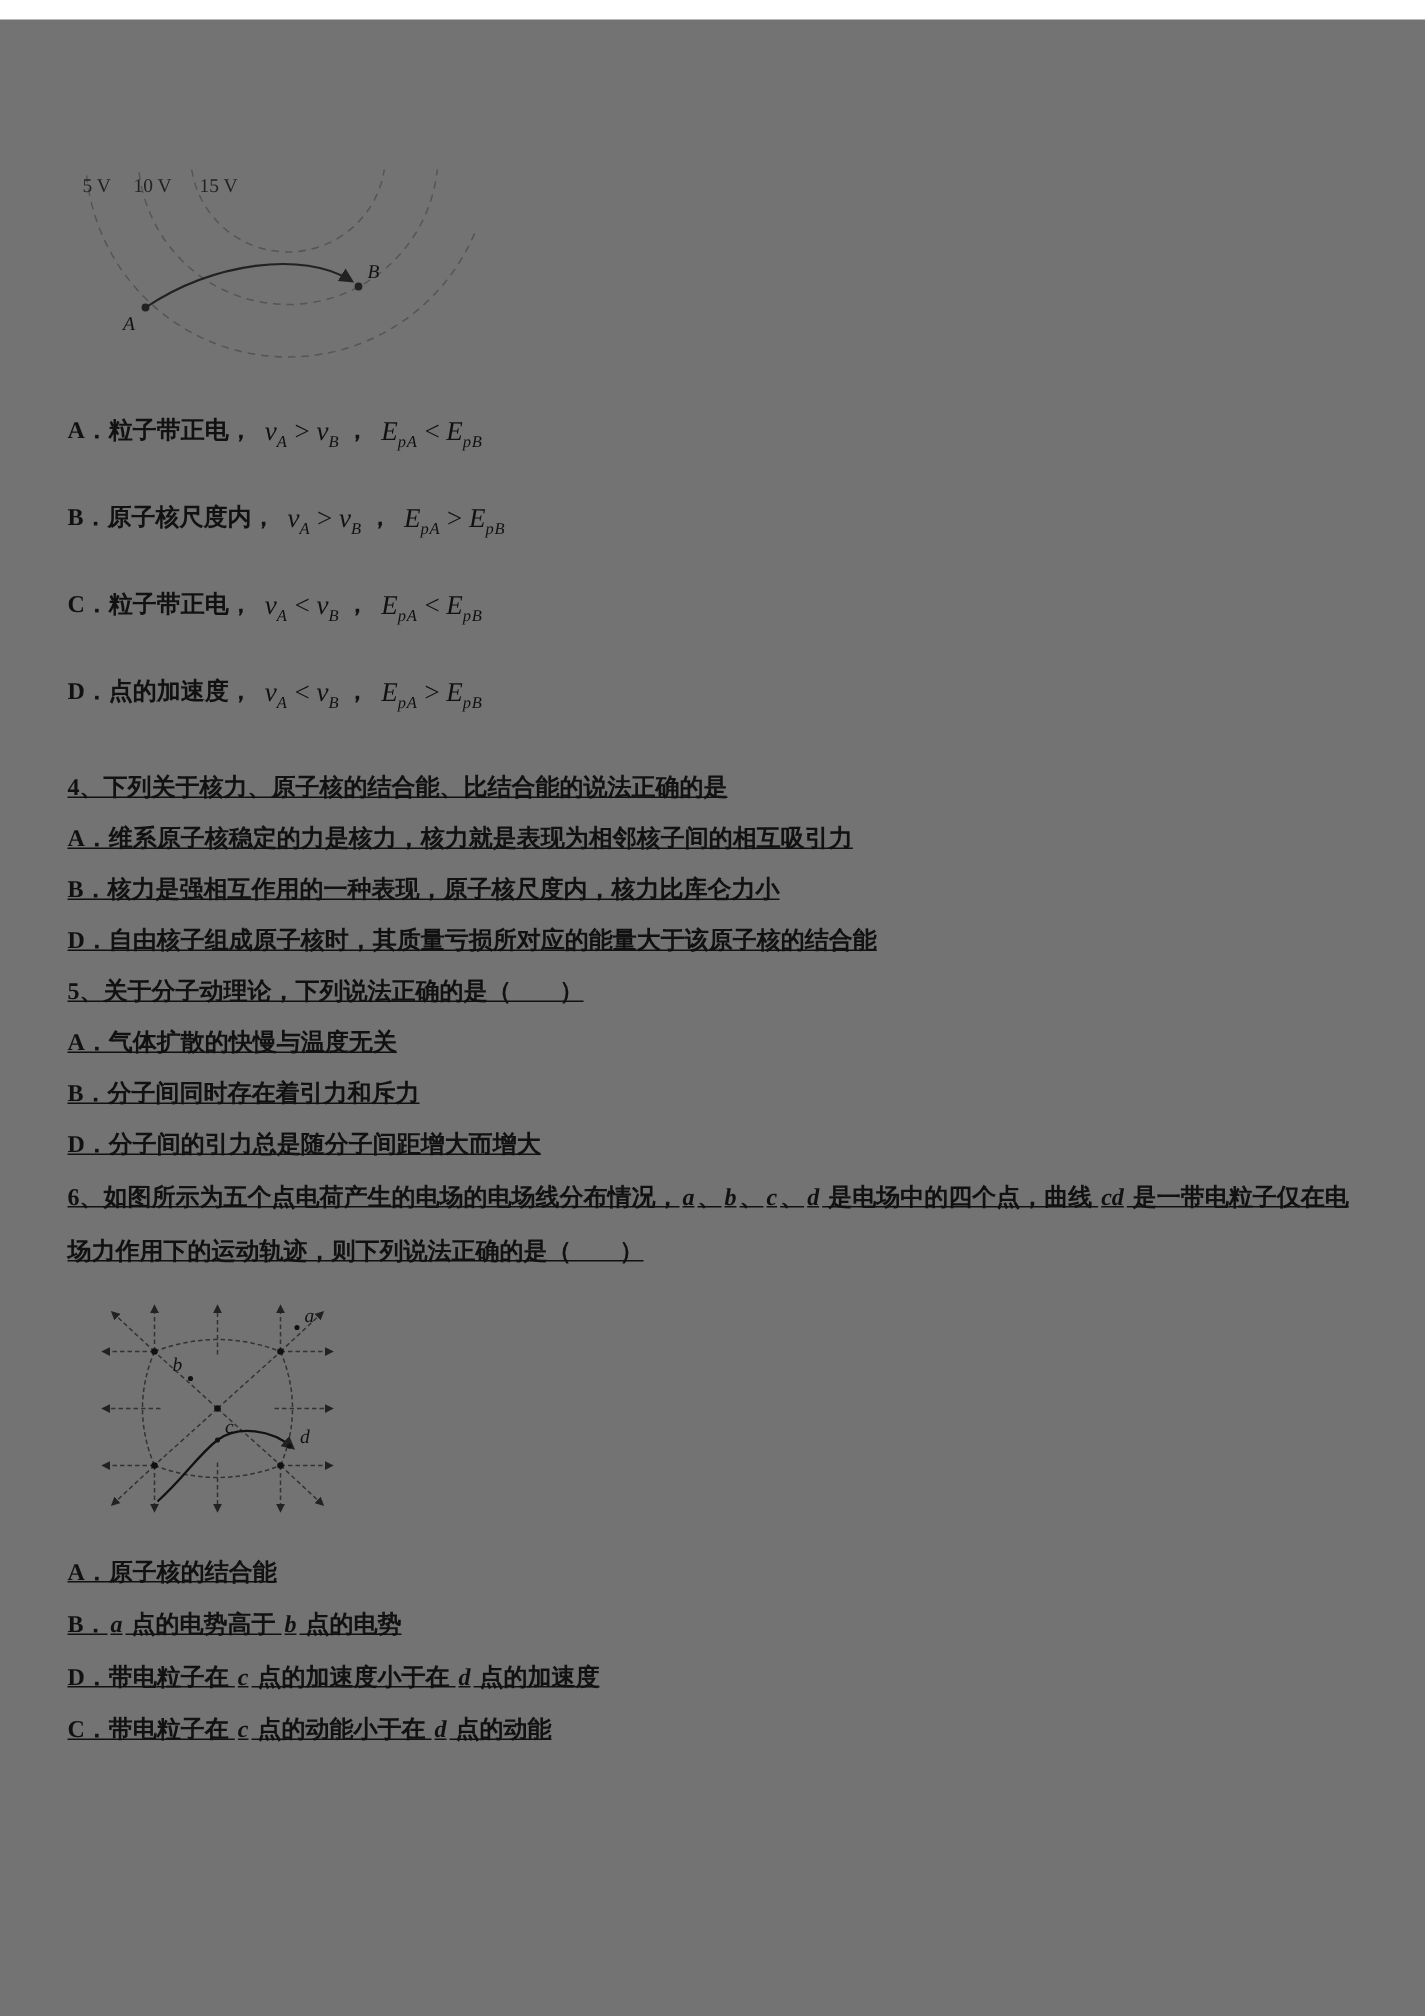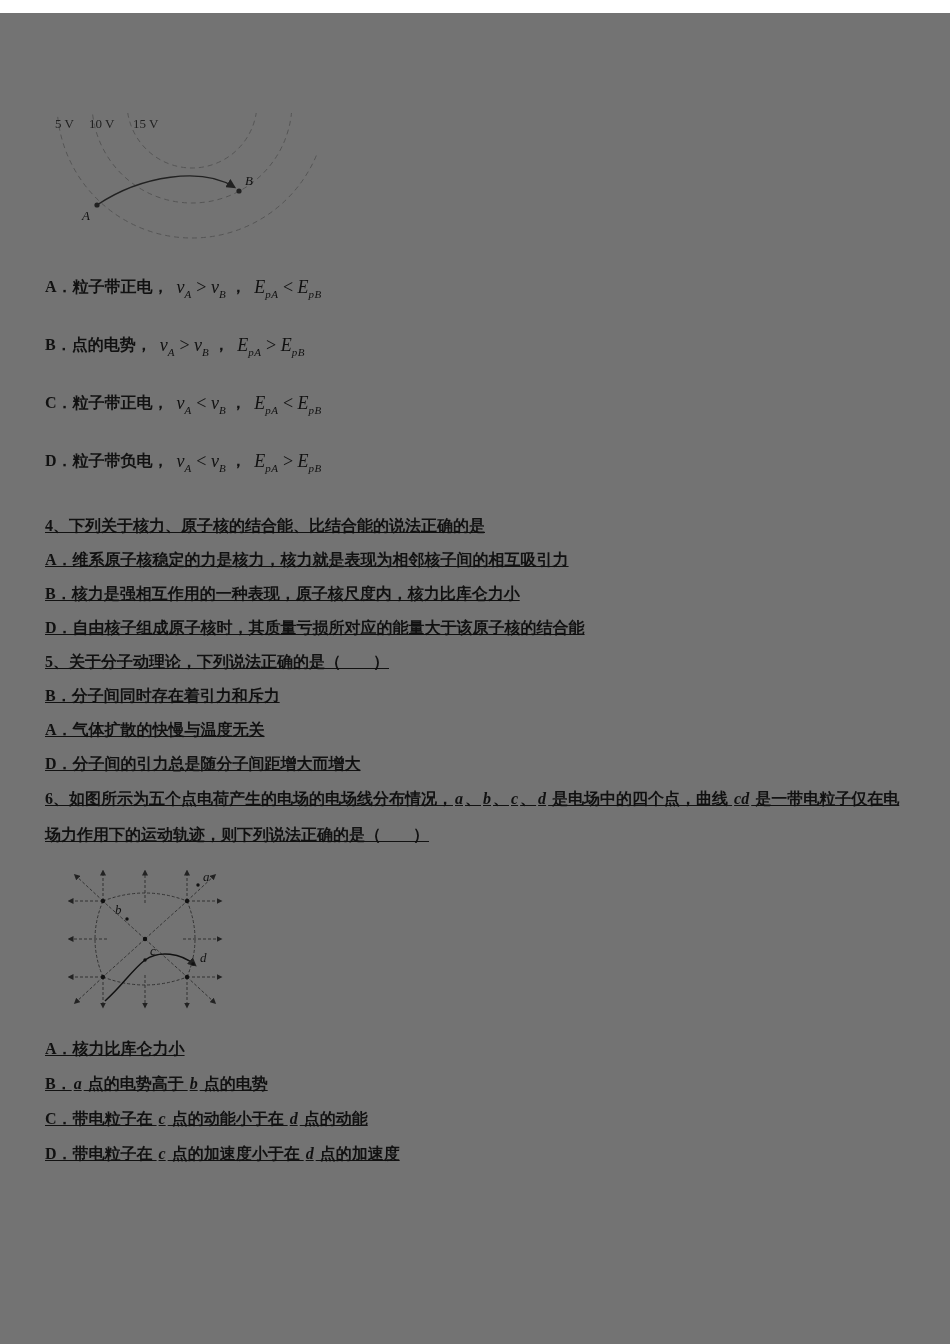--- a/index.html
+++ b/index.html
@@ -70,50 +70,50 @@
   </svg>
 
   <div class="q3opts">
     <div class="q3row">
       <span>A．粒子带正电，</span>
       <span class="math"><i>v</i><sub>A</sub> &gt; <i>v</i><sub>B</sub></span>
       <span class="osep">，</span>
       <span class="math"><i>E</i><sub>pA</sub> &lt; <i>E</i><sub>pB</sub></span>
     </div>
     <div class="q3row">
-      <span>B．点的电势，</span>
+      <span>B．原子核尺度内，</span>
       <span class="math"><i>v</i><sub>A</sub> &gt; <i>v</i><sub>B</sub></span>
       <span class="osep">，</span>
       <span class="math"><i>E</i><sub>pA</sub> &gt; <i>E</i><sub>pB</sub></span>
     </div>
     <div class="q3row">
       <span>C．粒子带正电，</span>
       <span class="math"><i>v</i><sub>A</sub> &lt; <i>v</i><sub>B</sub></span>
       <span class="osep">，</span>
       <span class="math"><i>E</i><sub>pA</sub> &lt; <i>E</i><sub>pB</sub></span>
     </div>
     <div class="q3row">
-      <span>D．粒子带负电，</span>
+      <span>D．点的加速度，</span>
       <span class="math"><i>v</i><sub>A</sub> &lt; <i>v</i><sub>B</sub></span>
       <span class="osep">，</span>
       <span class="math"><i>E</i><sub>pA</sub> &gt; <i>E</i><sub>pB</sub></span>
     </div>
   </div>
 
   <section class="question">
     <div class="stem">4、下列关于核力、原子核的结合能、比结合能的说法正确的是</div>
     <div class="opt">A．维系原子核稳定的力是核力，核力就是表现为相邻核子间的相互吸引力</div>
     <div class="opt">B．核力是强相互作用的一种表现，原子核尺度内，核力比库仑力小</div>
     <div class="opt">D．自由核子组成原子核时，其质量亏损所对应的能量大于该原子核的结合能</div>
   </section>
 
   <section class="question">
     <div class="stem">5、关于分子动理论，下列说法正确的是（　　）</div>
+    <div class="opt">A．气体扩散的快慢与温度无关</div>
     <div class="opt">B．分子间同时存在着引力和斥力</div>
-    <div class="opt">A．气体扩散的快慢与温度无关</div>
     <div class="opt">D．分子间的引力总是随分子间距增大而增大</div>
   </section>
 
   <section class="question">
     <div class="q6stem">6、如图所示为五个点电荷产生的电场的电场线分布情况，<i>a</i>、<i>b</i>、<i>c</i>、<i>d</i> 是电场中的四个点，曲线 <i>cd</i> 是一带电粒子仅在电场力作用下的运动轨迹，则下列说法正确的是（　　）</div>
 
     <svg class="fig2" width="180" height="160" viewBox="0 0 180 160" xmlns="http://www.w3.org/2000/svg">
       <defs>
         <marker id="mk2" viewBox="0 0 8 8" refX="6" refY="4" markerWidth="6" markerHeight="6" orient="auto">
           <path d="M0,0 L8,4 L0,8 Z" fill="#222"></path>
@@ -166,20 +166,20 @@
         <circle cx="90" cy="101" r="1.7"></circle>
         <circle cx="138" cy="105" r="1.7"></circle>
       </g>
       <text class="flbl" x="148" y="22">a</text>
       <text class="flbl" x="60" y="55">b</text>
       <text class="flbl" x="95" y="96">c</text>
       <text class="flbl" x="145" y="103">d</text>
     </svg>
 
     <div class="q6opts">
-      <div class="q6opt">A．核力比库仑力小</div>
+      <div class="q6opt">A．原子核的结合能</div>
       <div class="q6opt">B．<i>a</i> 点的电势高于 <i>b</i> 点的电势</div>
+      <div class="q6opt">D．带电粒子在 <i>c</i> 点的加速度小于在 <i>d</i> 点的加速度</div>
       <div class="q6opt">C．带电粒子在 <i>c</i> 点的动能小于在 <i>d</i> 点的动能</div>
-      <div class="q6opt">D．带电粒子在 <i>c</i> 点的加速度小于在 <i>d</i> 点的加速度</div>
     </div>
   </section>
 
 </div>
 
 </body></html>

